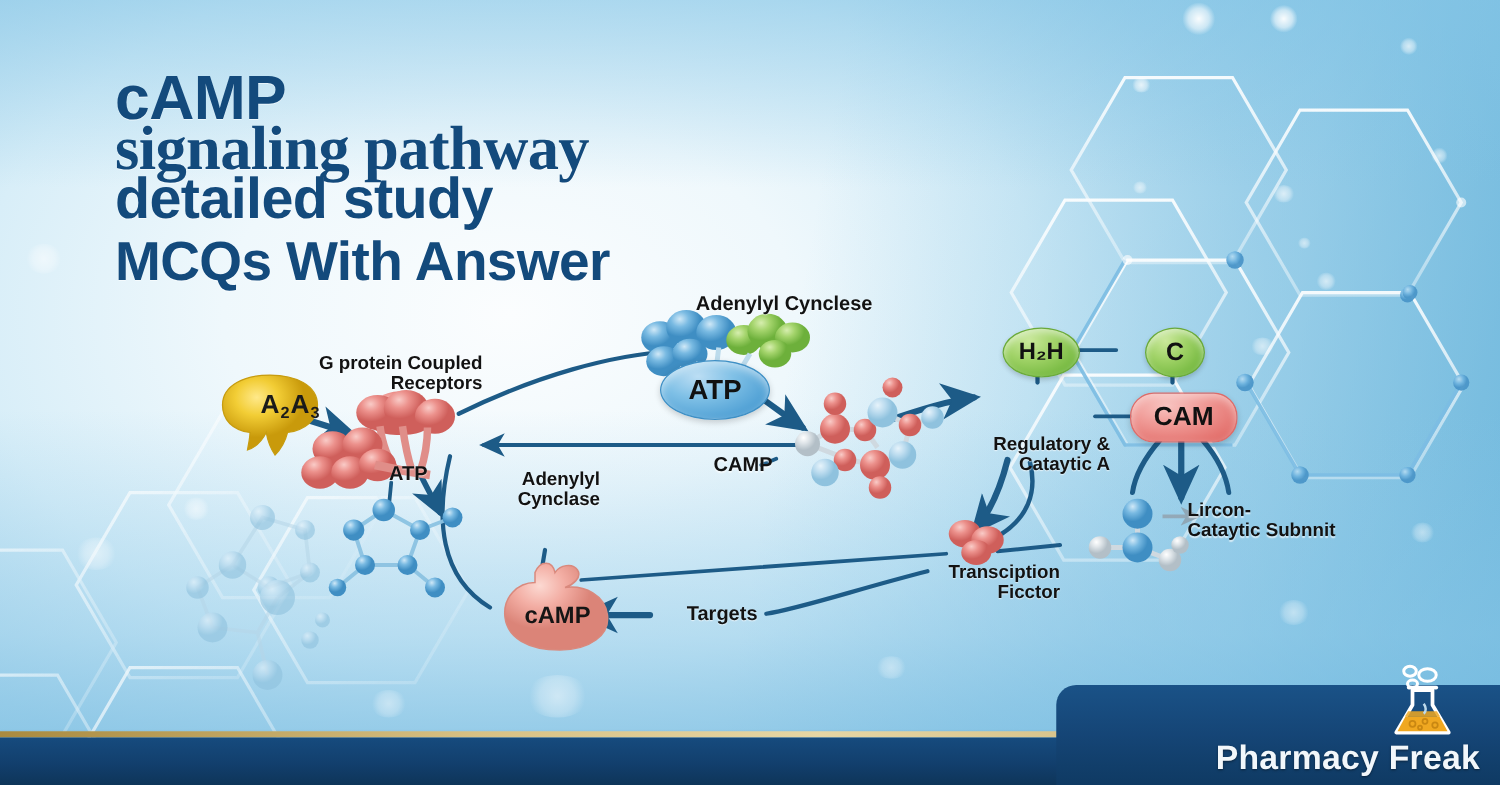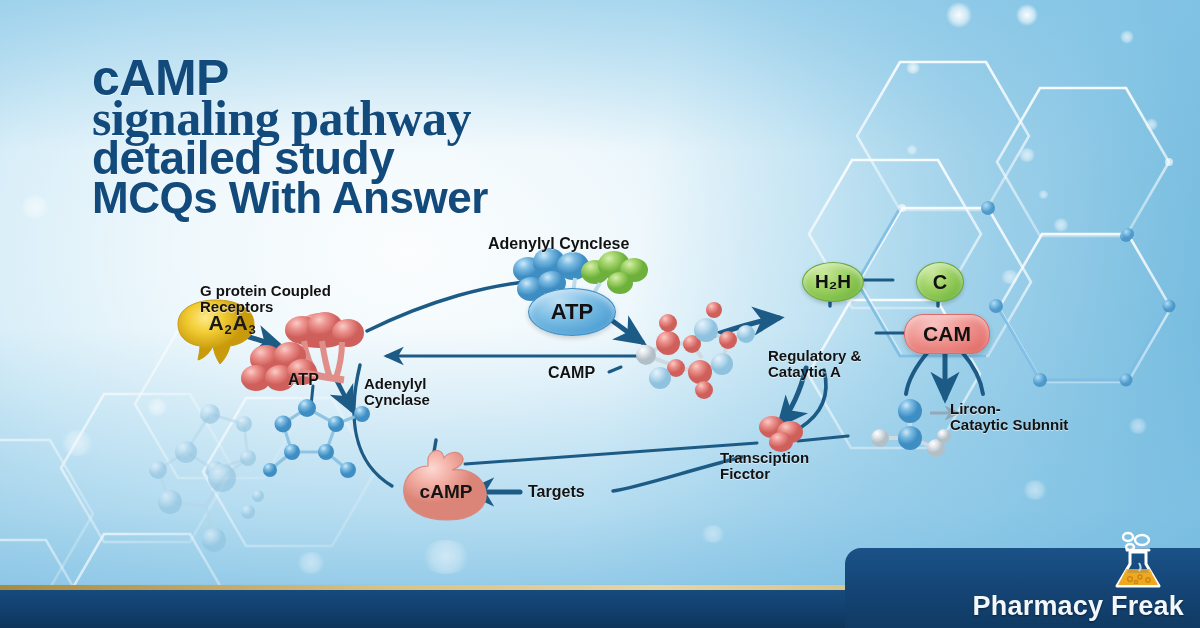--- a/index.html
+++ b/index.html
@@ -42,25 +42,25 @@
     font-weight:bold;
     font-size:47px;
     line-height:40px;
     letter-spacing:-0.5px;
     text-shadow:0 1px 0 rgba(255,255,255,.55);
   }
   .title .l{display:block;white-space:nowrap;}
   .title .l1{font-size:50px;}
   .title .l2{font-size:50px;font-family:Liberation Serif, serif;}
   .title .l3{font-size:46px;}
-  .title .l4{font-size:44px;}
+  .title .l4{font-size:44px;margin-top:12px;}
   
   .lbl{
     position:absolute;color:#121212;font-weight:bold;
-    text-align:left;line-height:1.04;white-space:pre-line;
+    text-align:right;line-height:1.04;white-space:pre-line;
     text-shadow:0 1px 1px rgba(255,255,255,.65);
   }
   
   .pill{
     position:absolute;display:flex;align-items:center;justify-content:center;
     font-weight:bold;color:#111;border-radius:50%/50%;
   }
   .pill-green{
     background:radial-gradient(ellipse at 34% 26%, #c9e89a 0%, #9fd266 38%, #74b83f 78%, #5da430 100%);
     border:1px solid #6aa93a;

